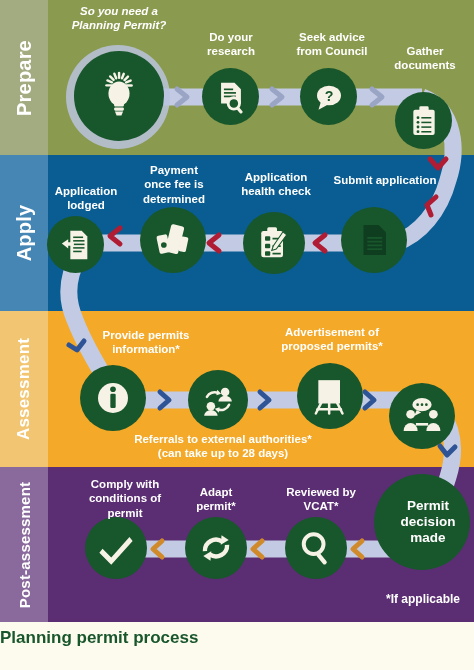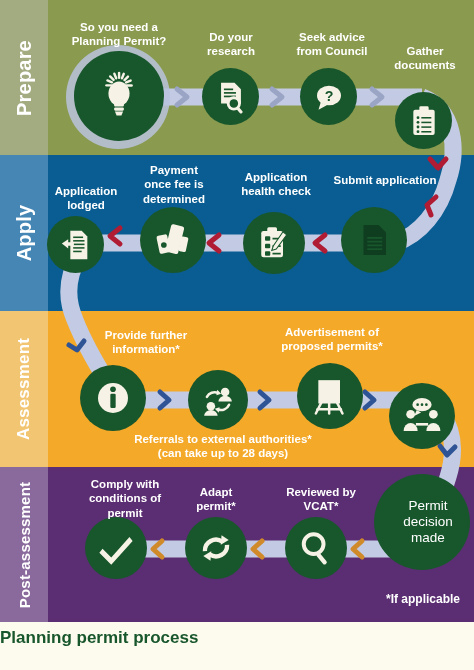--- a/index.html
+++ b/index.html
@@ -43,21 +43,21 @@
   .vlabel.sz-sm{font-size:15px;}
 
   
   #flow{position:absolute;left:0;top:0;width:474px;height:670px;pointer-events:none;}
 
   
   .node{position:absolute;border-radius:50%;background:#18562c;
         display:flex;align-items:center;justify-content:center;}
   .node svg{display:block;}
   .node .nodetext{
-    color:#ffffff;font-weight:normal;text-align:center;line-height:1.18;
+    color:#ffffff;font-weight:bold;text-align:center;line-height:1.18;
     font-size:13.5px;
     margin-left:12px;
   }
   .halo{position:absolute;border-radius:50%;background:#b9c3dd;opacity:.85;}
 
   .caption{
     position:absolute;color:#ffffff;font-weight:bold;
     font-size:11.5px;line-height:1.25;text-align:center;
     white-space:pre-line;
   }
@@ -168,21 +168,21 @@
         <rect x="30.6" y="2" width="3" height="9" rx="1.5" transform="rotate(-45 32 19)"></rect>
         <rect x="30.6" y="2" width="3" height="9" rx="1.5" transform="rotate(90 32 19)"></rect>
         <rect x="30.6" y="2" width="3" height="9" rx="1.5" transform="rotate(-90 32 19)"></rect>
         <rect x="30.6" y="2" width="3" height="9" rx="1.5" transform="rotate(22 32 19)"></rect>
         <rect x="30.6" y="2" width="3" height="9" rx="1.5" transform="rotate(-22 32 19)"></rect>
         <rect x="30.6" y="2" width="3" height="9" rx="1.5" transform="rotate(67 32 19)"></rect>
         <rect x="30.6" y="2" width="3" height="9" rx="1.5" transform="rotate(-67 32 19)"></rect>
       </g>
     </svg>
   </div>
-  <div class="caption" style="left:60px;top:20px;width:118px;">So you need a
+  <div class="caption" style="left:60px;top:4px;width:118px;font-style:italic;">So you need a
 Planning Permit?</div>
 
   <div class="node" id="n-p2" style="left:202px;top:68px;width:57px;height:57px;">
     <svg width="34" height="34" viewBox="0 0 48 48">
       <g fill="#f6f3e6">
         <path d="M10 4 h19 l9 9 v20 h-28 z"></path>
         <rect x="14" y="12" width="13" height="2.4" fill="#18562c"></rect>
         <rect x="14" y="17" width="17" height="2.4" fill="#18562c"></rect>
         <rect x="14" y="22" width="17" height="2.4" fill="#18562c"></rect>
         <circle cx="28" cy="33" r="10"></circle>
@@ -296,21 +296,21 @@
 
   <div class="node" id="n-s1" style="left:80px;top:365px;width:66px;height:66px;">
     <svg width="40" height="40" viewBox="0 0 48 48">
       <circle cx="24" cy="24" r="18" fill="#f6f3e6"></circle>
       <g fill="#18562c">
         <circle cx="24" cy="13.5" r="3.4"></circle>
         <rect x="20.8" y="19" width="6.4" height="17" rx="1.5"></rect>
       </g>
     </svg>
   </div>
-  <div class="caption" style="left:92px;top:328px;width:108px;">Provide further
+  <div class="caption" style="left:92px;top:328px;width:108px;">Provide permits
 information*</div>
 
   <div class="node" id="n-s2" style="left:188px;top:370px;width:60px;height:60px;">
     <svg width="38" height="38" viewBox="0 0 48 48">
       <g fill="#f6f3e6">
         <circle cx="33" cy="14" r="5.4"></circle>
         <path d="M24.5 26 a8.5 7.5 0 0 1 17 0 z"></path>
         <circle cx="15" cy="32" r="5.4"></circle>
         <path d="M6.5 44 a8.5 7.5 0 0 1 17 0 z"></path>
       </g>

